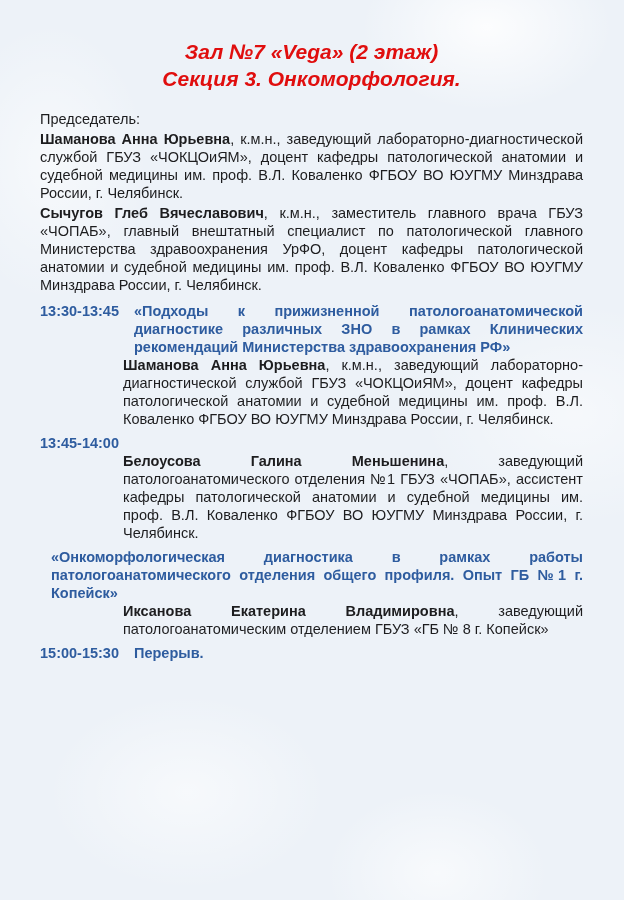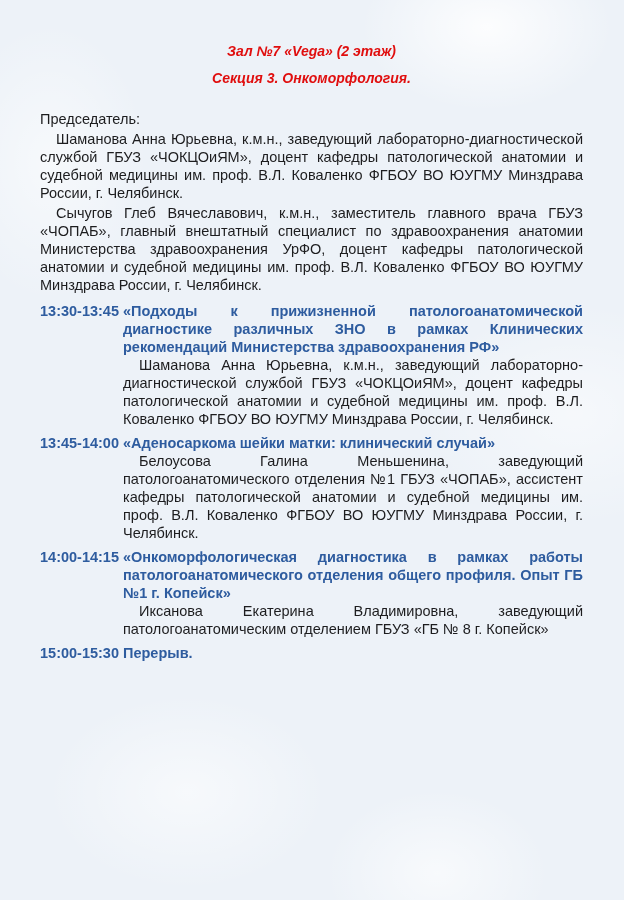--- a/index.html
+++ b/index.html
@@ -23,87 +23,86 @@
     overflow: hidden;
     color: var(--text-color, #1d1d1f);
     font-size: 14.5px;
     line-height: 18px;
   }
   .header-line {
     text-align: center;
     color: var(--accent-red, #e00e0e);
     font-weight: bold;
     font-style: italic;
-    font-size: 14px;
+    font-size: 21px;
     line-height: 27px;
   }
   .chair-label {
     margin-top: 18px;
   }
   .chair-member {
     text-align: justify;
     margin-top: 2px;
   }
-  .chair-member .name, .speaker .name { font-weight: normal; margin-left: 16px; }
+  .chair-member .name, .speaker .name { font-weight: bold; }
   .sessions { margin-top: 8px; }
   .session { margin-top: 6px; }
   .session-head { display: flex; }
   .time {
     flex: 0 0 83px;
     font-weight: bold;
     color: var(--accent-blue, #2e5c9f);
     white-space: nowrap;
   }
   .stitle {
     flex: 1;
     font-weight: bold;
     color: var(--accent-blue, #2e5c9f);
     text-align: justify;
+    margin-left: 11px;
   }
   .speaker {
     margin-left: 83px;
     text-align: justify;
   }
 </style>
 </head>
 <body>
 
 <div class="page">
   <div class="header">
     <div class="header-line">Зал №7 «Vega» (2 этаж)</div>
     <div class="header-line">Секция 3. Онкоморфология.</div>
   </div>
 
   <div class="chair-label">Председатель:</div>
   <div class="chair-list" id="chair-list">
   <p class="chair-member"><b class="name">Шаманова Анна Юрьевна</b><span class="desc">, к.м.н., заведующий лабораторно-диагностической службой ГБУЗ «ЧОКЦОиЯМ», доцент кафедры патологической анатомии и судебной медицины им. проф. В.Л. Коваленко ФГБОУ ВО ЮУГМУ Минздрава России, г. Челябинск.</span></p>
 
-  <p class="chair-member"><b class="name">Сычугов Глеб Вячеславович</b><span class="desc">, к.м.н., заместитель главного врача ГБУЗ «ЧОПАБ», главный внештатный специалист по здравоохранения анатомии Министерства здравоохранения УрФО, доцент кафедры патологической анатомии и судебной медицины им. проф. В.Л. Коваленко ФГБОУ ВО ЮУГМУ Минздрава России, г. Челябинск.</span></p>
+  <p class="chair-member"><b class="name">Сычугов Глеб Вячеславович</b><span class="desc">, к.м.н., заместитель главного врача ГБУЗ «ЧОПАБ», главный внештатный специалист по патологической главного Министерства здравоохранения УрФО, доцент кафедры патологической анатомии и судебной медицины им. проф. В.Л. Коваленко ФГБОУ ВО ЮУГМУ Минздрава России, г. Челябинск.</span></p>
 </div>
 
   <div class="sessions" id="session-list">
   <div class="session">
     <div class="session-head">
       <div class="time">13:30-13:45</div>
       <div class="stitle">«Подходы к прижизненной патологоанатомической диагностике различных ЗНО в рамках Клинических рекомендаций Министерства здравоохранения РФ»</div>
     </div>
     <p class="speaker"><b class="name">Шаманова Анна Юрьевна</b><span class="desc">, к.м.н., заведующий лабораторно-диагностической службой ГБУЗ «ЧОКЦОиЯМ», доцент кафедры патологической анатомии и судебной медицины им. проф. В.Л. Коваленко ФГБОУ ВО ЮУГМУ Минздрава России, г. Челябинск.</span></p>
   </div>
 
   <div class="session">
     <div class="session-head">
       <div class="time">13:45-14:00</div>
-      <div class="stitle">«Аденосаркома шейки матки: клинический случай»</div>
     </div>
     <p class="speaker"><b class="name">Белоусова Галина Меньшенина</b><span class="desc">, заведующий патологоанатомического отделения №1 ГБУЗ «ЧОПАБ», ассистент кафедры патологической анатомии и судебной медицины им. проф. В.Л. Коваленко ФГБОУ ВО ЮУГМУ Минздрава России, г. Челябинск.</span></p>
   </div>
 
   <div class="session">
     <div class="session-head">
-      <div class="time">14:00-14:15</div>
       <div class="stitle">«Онкоморфологическая диагностика в рамках работы патологоанатомического отделения общего профиля. Опыт ГБ №1 г. Копейск»</div>
     </div>
     <p class="speaker"><b class="name">Иксанова Екатерина Владимировна</b><span class="desc">, заведующий патологоанатомическим отделением ГБУЗ «ГБ № 8 г. Копейск»</span></p>
   </div>
 
   <div class="session">
   </div>
 
 
 

